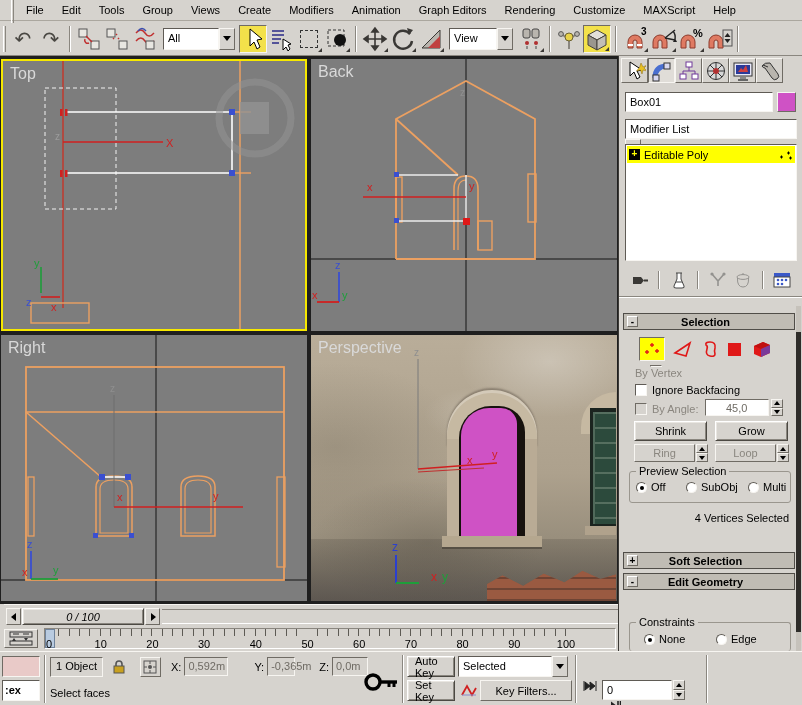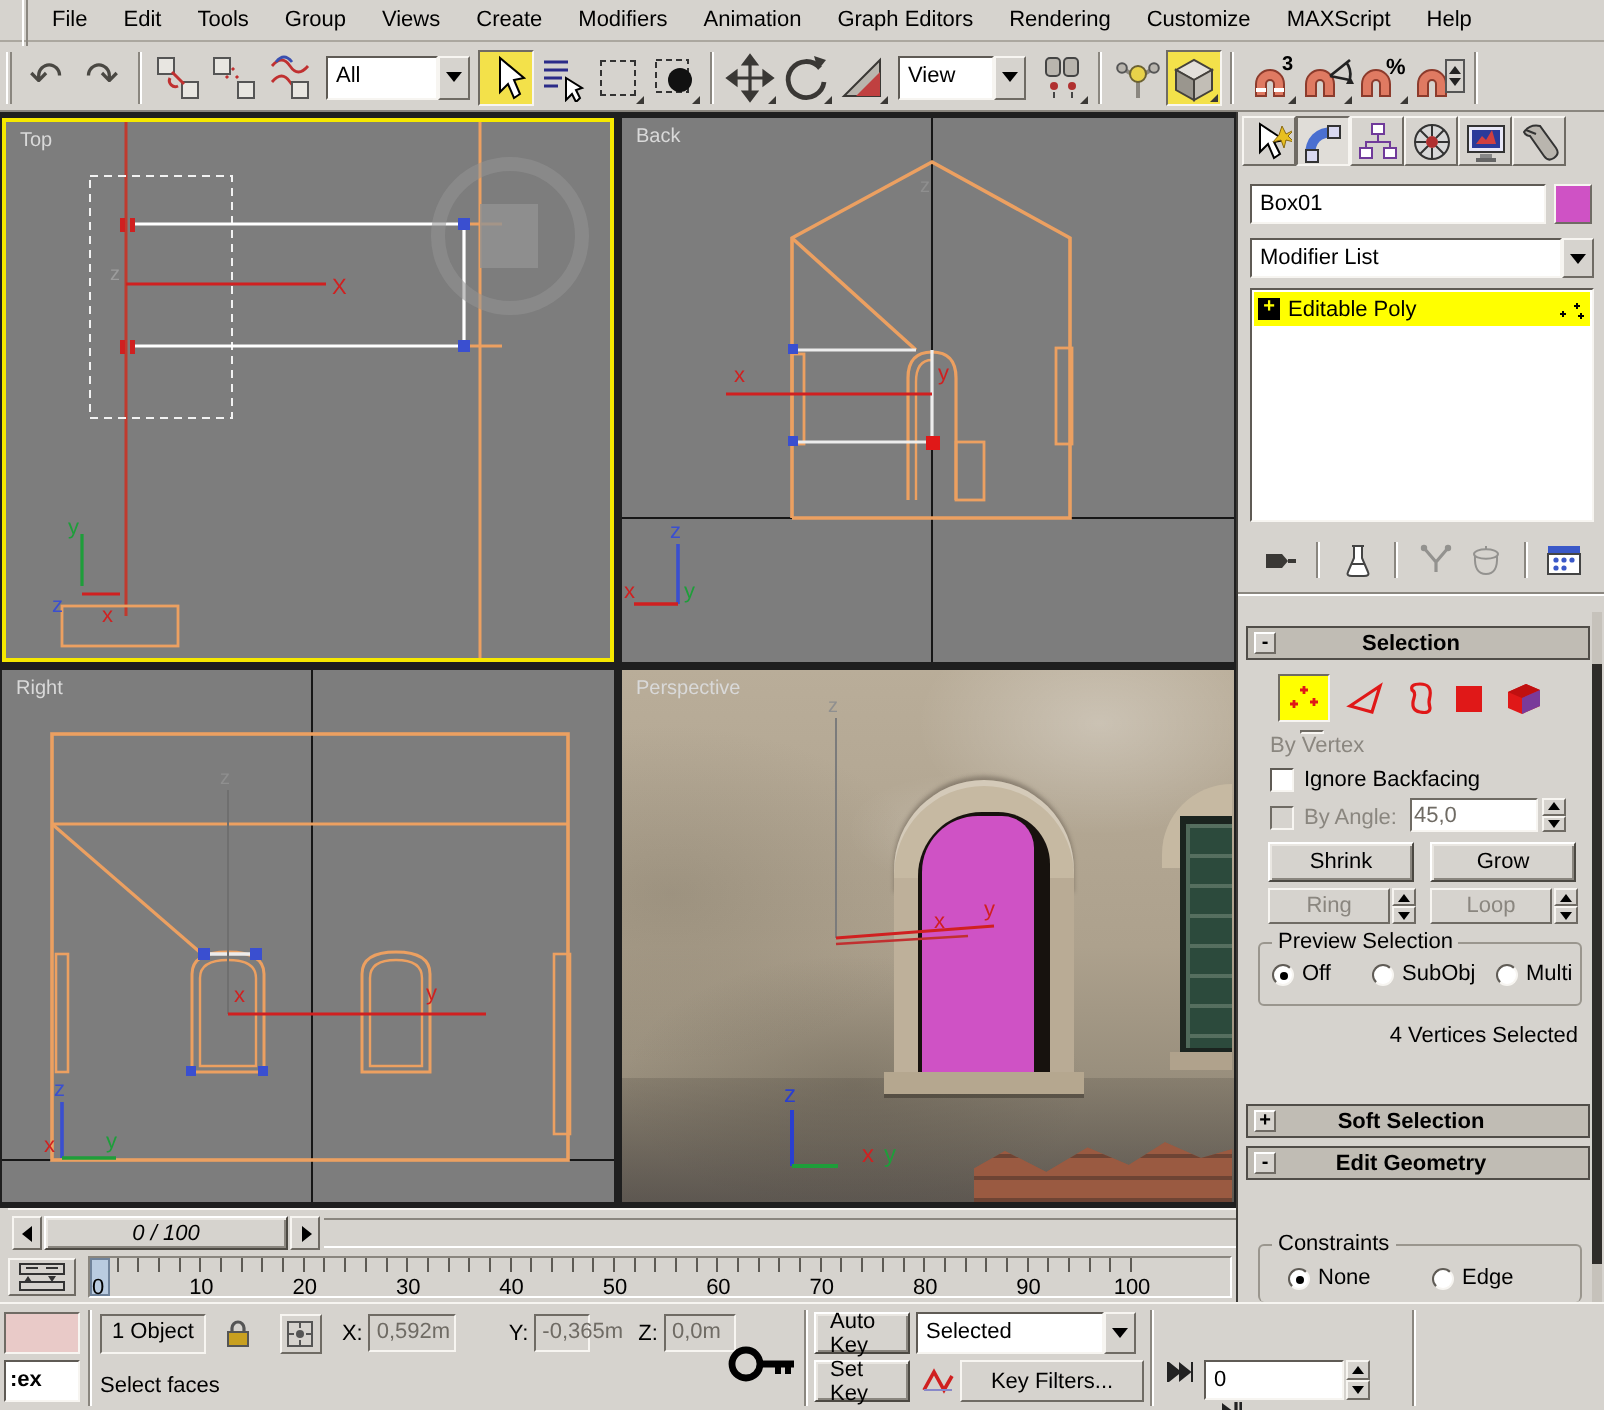--- a/index.html
+++ b/index.html
@@ -28,21 +28,21 @@
   .tsep{width:2px;height:26px;border-left:1px solid #8a867f;border-right:1px solid #fff;margin:0 4px;}
   .grip{width:3px;height:26px;border-left:1px solid #fff;border-right:1px solid #8a867f;margin:0 3px;}
   .ddwrap{height:22px;display:flex;margin:0 4px;}
   .ddtext{height:22px;padding:3px 4px 0 4px;background:#fff;border:1px solid;border-color:#5f5b55 #f7f5f1 #f7f5f1 #5f5b55;}
   .ddbtn{width:16px;height:22px;display:flex;align-items:center;justify-content:center;}
   .dar{width:0;height:0;border:4px solid transparent;border-top:5px solid #000;margin-top:4px;}
 
   
   #viewzone{position:absolute;left:0;top:56px;width:618px;height:548px;background:#1f1f1f;}
   .vp{position:absolute;background:#7d7d7d;overflow:hidden;}
-  .vp-label{position:absolute;left:7px;top:4px;color:#d9d9d9;font-size:10px;}
+  .vp-label{position:absolute;left:7px;top:4px;color:#d9d9d9;font-size:16px;}
   .vp svg{position:absolute;left:0;top:0;}
 
   
   .pwall{position:absolute;inset:0;
     background:
       radial-gradient(ellipse 130px 80px at 78% 10%, rgba(255,255,255,.28), transparent 70%),
       radial-gradient(ellipse 190px 120px at 8% 42%, rgba(92,86,72,.22), transparent 70%),
       radial-gradient(ellipse 160px 90px at 38% 78%, rgba(70,64,54,.25), transparent 72%),
       radial-gradient(ellipse 80px 40px at 55% 30%, rgba(255,255,255,.15), transparent 70%),
       linear-gradient(180deg,#b9ad99 0%,#ada18d 52%,#998f7d 76%,#8b8274 88%,#79716a 100%);}
@@ -462,21 +462,21 @@
     <div class="tab raised" style="left:137px;">
       <svg width="22" height="22">
           <path d="M3 6 Q6 2 11 3 L19 14 Q21 17 18 19 Q15 21 13 18 L6 8 Q4 8 3 6 Z" fill="#b9b5ae" stroke="#333"></path>
           <path d="M4 5 l5 2" stroke="#333"></path>
         </svg>
     </div>
 
     <input class="abs field" style="left: 6px; top: 36px; width: 148px; height: 20px; padding: 2px 4px; font: 11px &quot;Liberation Sans&quot;, sans-serif;" value="Box01">
     <div class="abs raised" style="left:158px;top:36px;width:19px;height:20px;background:#cf52c5;"></div>
 
-    <div class="abs" style="left:6px;top:63px;width:172px;height:20px;display:flex;">
+    <div class="abs" style="left:6px;top:63px;width:172px;height:20px;display:flex;flex-direction:column;">
       <div class="field" style="flex:1;padding:3px 4px;">Modifier List</div>
       <div class="ddbtn raised" style="height:20px;">
           <span class="dar"></span>
         </div>
     </div>
 
     <div class="abs field" style="left:6px;top:88px;width:172px;height:117px;padding:1px;">
       <div style="height:17px;background:#ffff00;display:flex;align-items:center;padding:0 2px;">
         <span style="width:11px;height:11px;background:#000;color:#ffff00;font-weight:bold;font-size:10px;line-height:10px;text-align:center;margin-right:4px;">+</span>
         <span style="flex:1;">Editable Poly</span>
@@ -563,21 +563,21 @@
       <span class="grey">By Vertex</span>
     </div>
     <div class="cbrow" style="top:327px;">
       <span class="cb field"></span>
       <span>Ignore Backfacing</span>
     </div>
     <div class="cbrow" style="top:346px;">
       <span class="cb sunken"></span>
       <span class="grey">By Angle:</span>
     </div>
-    <div class="abs gfield" style="left:86px;top:343px;width:64px;height:17px;background:#fff;padding:2px 1px;">
+    <div class="abs gfield" style="left:86px;top:343px;width:64px;height:17px;background:#fff;padding:2px 20px;">
       <span>45,0</span>
     </div>
     <div class="abs spin" style="left:152px;top:343px;height:17px;">
       <div class="raised up"></div>
         <div class="raised dn"></div>
     </div>
 
     <div class="cpbtn raised2" style="left:15px;top:365px;width:73px;height:20px;">
         <span>Shrink</span>
       </div>

